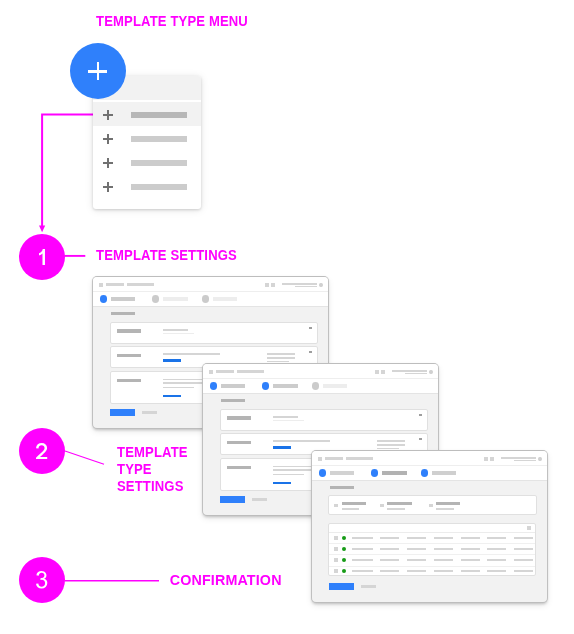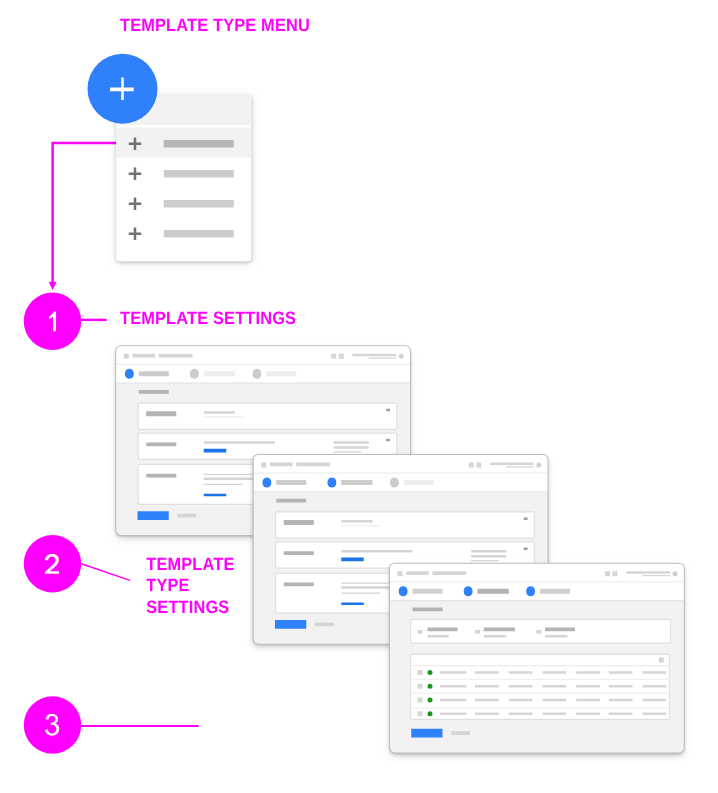--- a/index.html
+++ b/index.html
@@ -339,14 +339,15 @@
 
   <div class="step-circle" style="left:19px;top:557px;width:46px;height:46px;">
     <span>
         <svg viewBox="36 -142 770 1196" width="11.33" height="17.60" style="display: block;">
           <g transform="translate(0,0)">
             <path d="M 36 728 L 192 708 Q 210 816 268 872 Q 328 928 414 928 Q 516 928 584 860 Q 654 790 654 686 Q 654 588 590 524 Q 528 460 432 460 Q 392 460 334 476 L 352 340 Q 366 342 374 342 Q 464 342 536 296 Q 608 250 608 152 Q 608 76 556 26 Q 504 -24 422 -24 Q 340 -24 286 26 Q 232 76 216 178 L 60 150 Q 86 10 178 -66 Q 270 -142 408 -142 Q 502 -142 582 -102 Q 662 -62 704 8 Q 746 78 746 156 Q 746 232 706 292 Q 666 354 586 390 Q 690 414 748 490 Q 806 566 806 682 Q 806 838 694 946 Q 582 1054 410 1054 Q 256 1054 154 962 Q 52 872 36 728 Z" fill="#ffffff"></path>
           </g>
         </svg>
       </span>
   </div>
+  <div class="anno-title" style="left:169.7px;top:571.5px;transform:scaleX(1.0);letter-spacing:0.15px;">CONFIRMATION</div>
 
 </div>
 
 </body></html>

